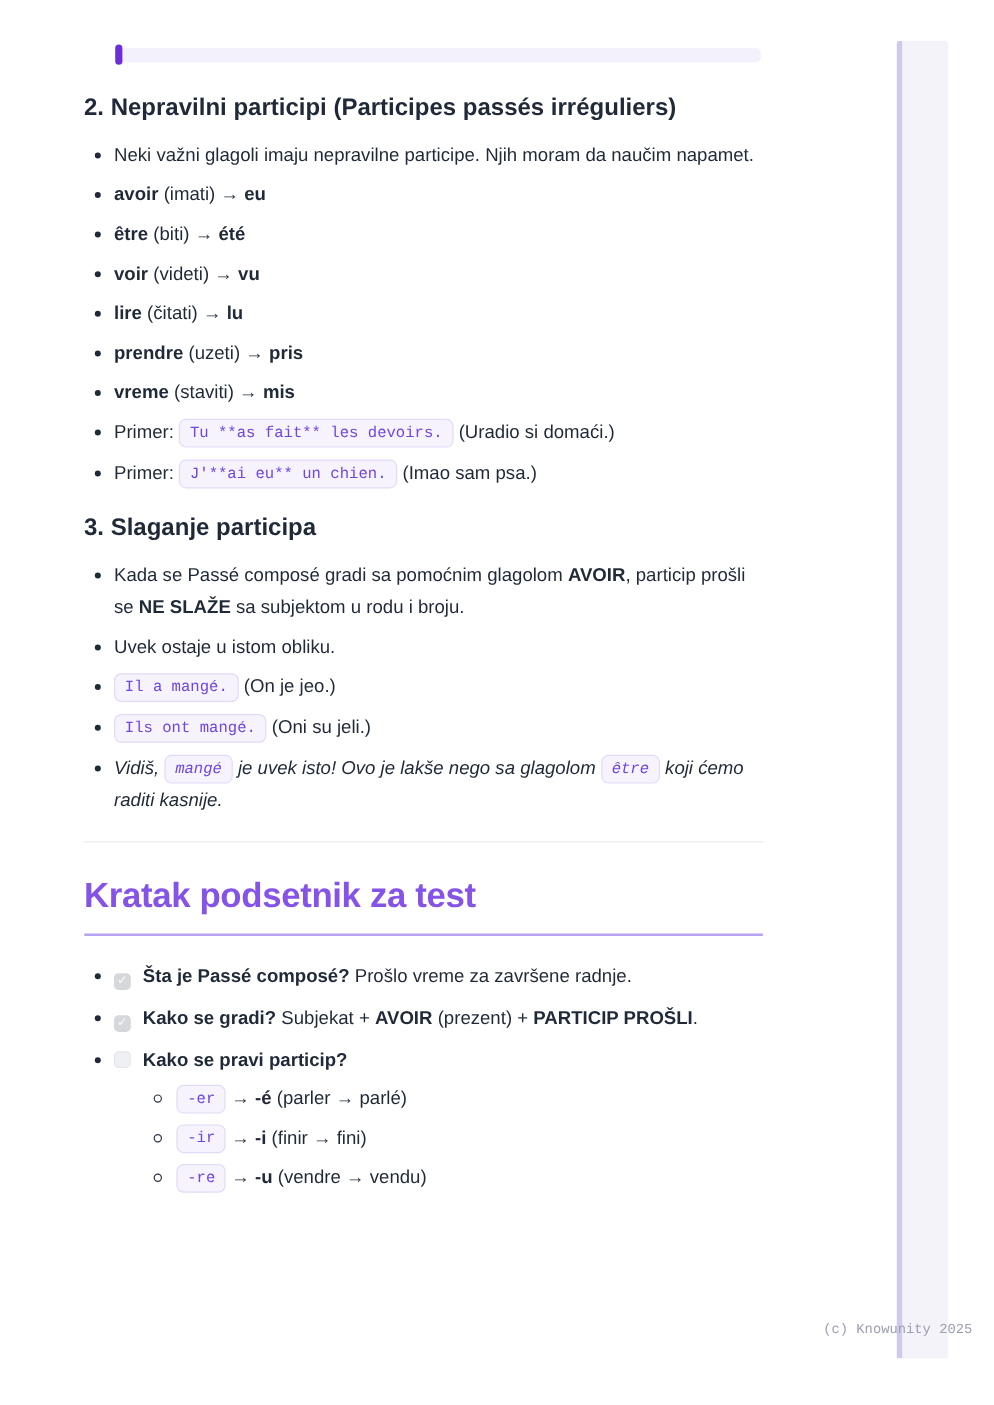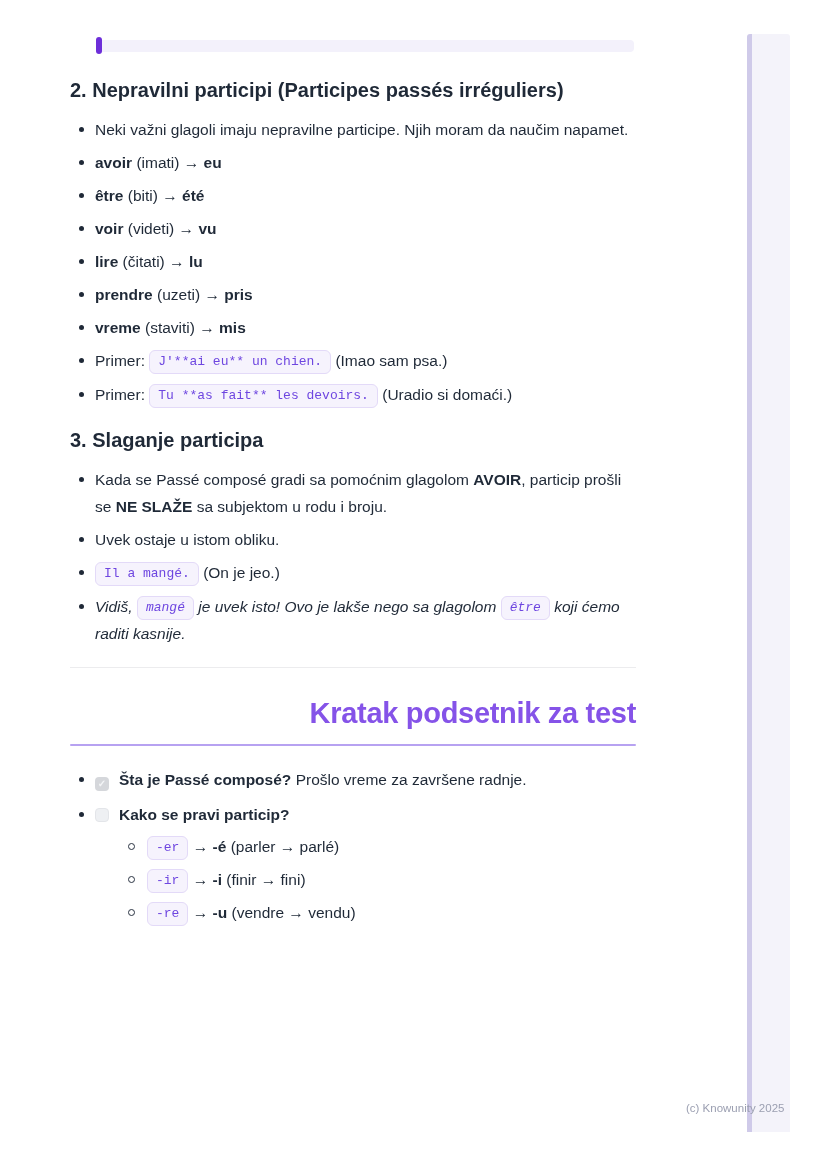--- a/index.html
+++ b/index.html
@@ -29,21 +29,21 @@
   .chip{
     display:inline-block;font-family:"Liberation Mono","DejaVu Sans Mono",monospace;
     font-size:13px;line-height:19px;color:#6e46e0;background:#f6f3fd;
     border:1px solid #e3daf8;border-radius:6px;padding:1px 8px 2px;vertical-align:1px;
   }
 
   hr.divider{border:none;border-top:1px solid #ececee;margin:20px 0 0 0;}
 
   h1.reminder-title{
     color:#8553e8;font-size:29px;line-height:38px;font-weight:700;
-    margin:26px 0 0 0;letter-spacing:-0.3px;text-align:right;
+    margin:26px 0 0 0;letter-spacing:-0.3px;
   }
   .h1-underline{height:2px;background:#b7a2f1;margin-top:12px;border-radius:1px;}
 
   ul.checklist{margin-top:20px;}
   ul.checklist>li{margin-bottom:8px;}
   .checkbox{
     display:inline-block;width:14px;height:14px;border-radius:4px;margin-right:10px;
     vertical-align:-2px;text-align:center;box-sizing:border-box;
   }
   .checkbox.checked{background:#d5d7db;color:#f4f5f7;font-size:10px;line-height:14px;font-weight:700;}
@@ -55,21 +55,21 @@
     content:"";position:absolute;left:33px;top:9px;width:5px;height:5px;
     border:1.5px solid #2a3342;border-radius:50%;background:transparent;
   }
 
   
   .page-edge{
     position:absolute;left:747px;top:34px;width:38px;height:1098px;
     background:#f4f3fa;border-left:5px solid #cfcae9;border-radius:3px 3px 0 0;
   }
   .watermark{
-    position:absolute;left:686px;top:1102px;font-size:11.5px;color:#9b9fb1;z-index:2;
+    position:absolute;left:686px;top:1102px;font-size:11.5px;color:#9b9fb1;z-index:2;font-family:Liberation Mono, monospace;
   }
 </style>
 </head>
 <body>
 
 <div class="content">
 
   <div class="callout-remnant">
     <div class="callout-bg"></div>
     <div class="callout-pill"></div>
@@ -80,43 +80,45 @@
   <ul>
     <li class="disc"><span>Neki važni glagoli imaju nepravilne participe. Njih moram da naučim napamet.</span></li>
 
     <li class="disc"><b>avoir</b> <span>(imati)</span> <span class="arrow">→</span> <b>eu</b></li>
     <li class="disc"><b>être</b> <span>(biti)</span> <span class="arrow">→</span> <b>été</b></li>
     <li class="disc"><b>voir</b> <span>(videti)</span> <span class="arrow">→</span> <b>vu</b></li>
     <li class="disc"><b>lire</b> <span>(čitati)</span> <span class="arrow">→</span> <b>lu</b></li>
     <li class="disc"><b>prendre</b> <span>(uzeti)</span> <span class="arrow">→</span> <b>pris</b></li>
     <li class="disc"><b>vreme</b> <span>(staviti)</span> <span class="arrow">→</span> <b>mis</b></li>
 
+    <li class="disc chip-row"><span>Primer:</span> <span class="chip">Tu **as fait** les devoirs.</span> <span>(Uradio si domaći.)</span></li>
     <li class="disc chip-row"><span>Primer:</span> <span class="chip">J'**ai eu** un chien.</span> <span>(Imao sam psa.)</span></li>
-    <li class="disc chip-row"><span>Primer:</span> <span class="chip">Tu **as fait** les devoirs.</span> <span>(Uradio si domaći.)</span></li>
   </ul>
 
   <h3 style="margin-top:20px">3. Slaganje participa</h3>
 
   <ul>
     <li class="disc"><span>Kada se Passé composé gradi sa pomoćnim glagolom</span> <b>AVOIR</b><span>, particip prošli se</span> <b>NE SLAŽE</b> <span>sa subjektom u rodu i broju.</span></li>
     <li class="disc"><span>Uvek ostaje u istom obliku.</span></li>
 
     <li class="disc chip-row"><span class="chip">Il a mangé.</span> <span>(On je jeo.)</span></li>
+    <li class="disc chip-row"><span class="chip">Ils ont mangé.</span> <span>(Oni su jeli.)</span></li>
 
     <li class="disc note"><span>Vidiš,</span> <span class="chip">mangé</span> <span>je uvek isto! Ovo je lakše nego sa glagolom</span> <span class="chip">être</span> <span>koji ćemo raditi kasnije.</span></li>
   </ul>
 
   <hr class="divider">
 
   <h1 class="reminder-title">Kratak podsetnik za test</h1>
   <div class="h1-underline"></div>
 
   <ul class="checklist">
     <li class="disc"><span class="checkbox checked"><span>✓</span></span><b>Šta je Passé composé?</b> <span>Prošlo vreme za završene radnje.</span></li>
 
+    <li class="disc"><span class="checkbox checked"><span>✓</span></span><b>Kako se gradi?</b> <span>Subjekat +</span> <b>AVOIR</b> <span>(prezent) +</span> <b>PARTICIP PROŠLI</b><span>.</span></li>
 
     <li class="disc"><span class="checkbox unchecked"></span><b>Kako se pravi particip?</b>
       <ul class="endings">
         <li><span class="chip">-er</span> <span class="arrow">→</span> <b>-é</b> <span>(parler → parlé)</span></li>
         <li><span class="chip">-ir</span> <span class="arrow">→</span> <b>-i</b> <span>(finir → fini)</span></li>
         <li><span class="chip">-re</span> <span class="arrow">→</span> <b>-u</b> <span>(vendre → vendu)</span></li>
       </ul>
     </li>
   </ul>
 

